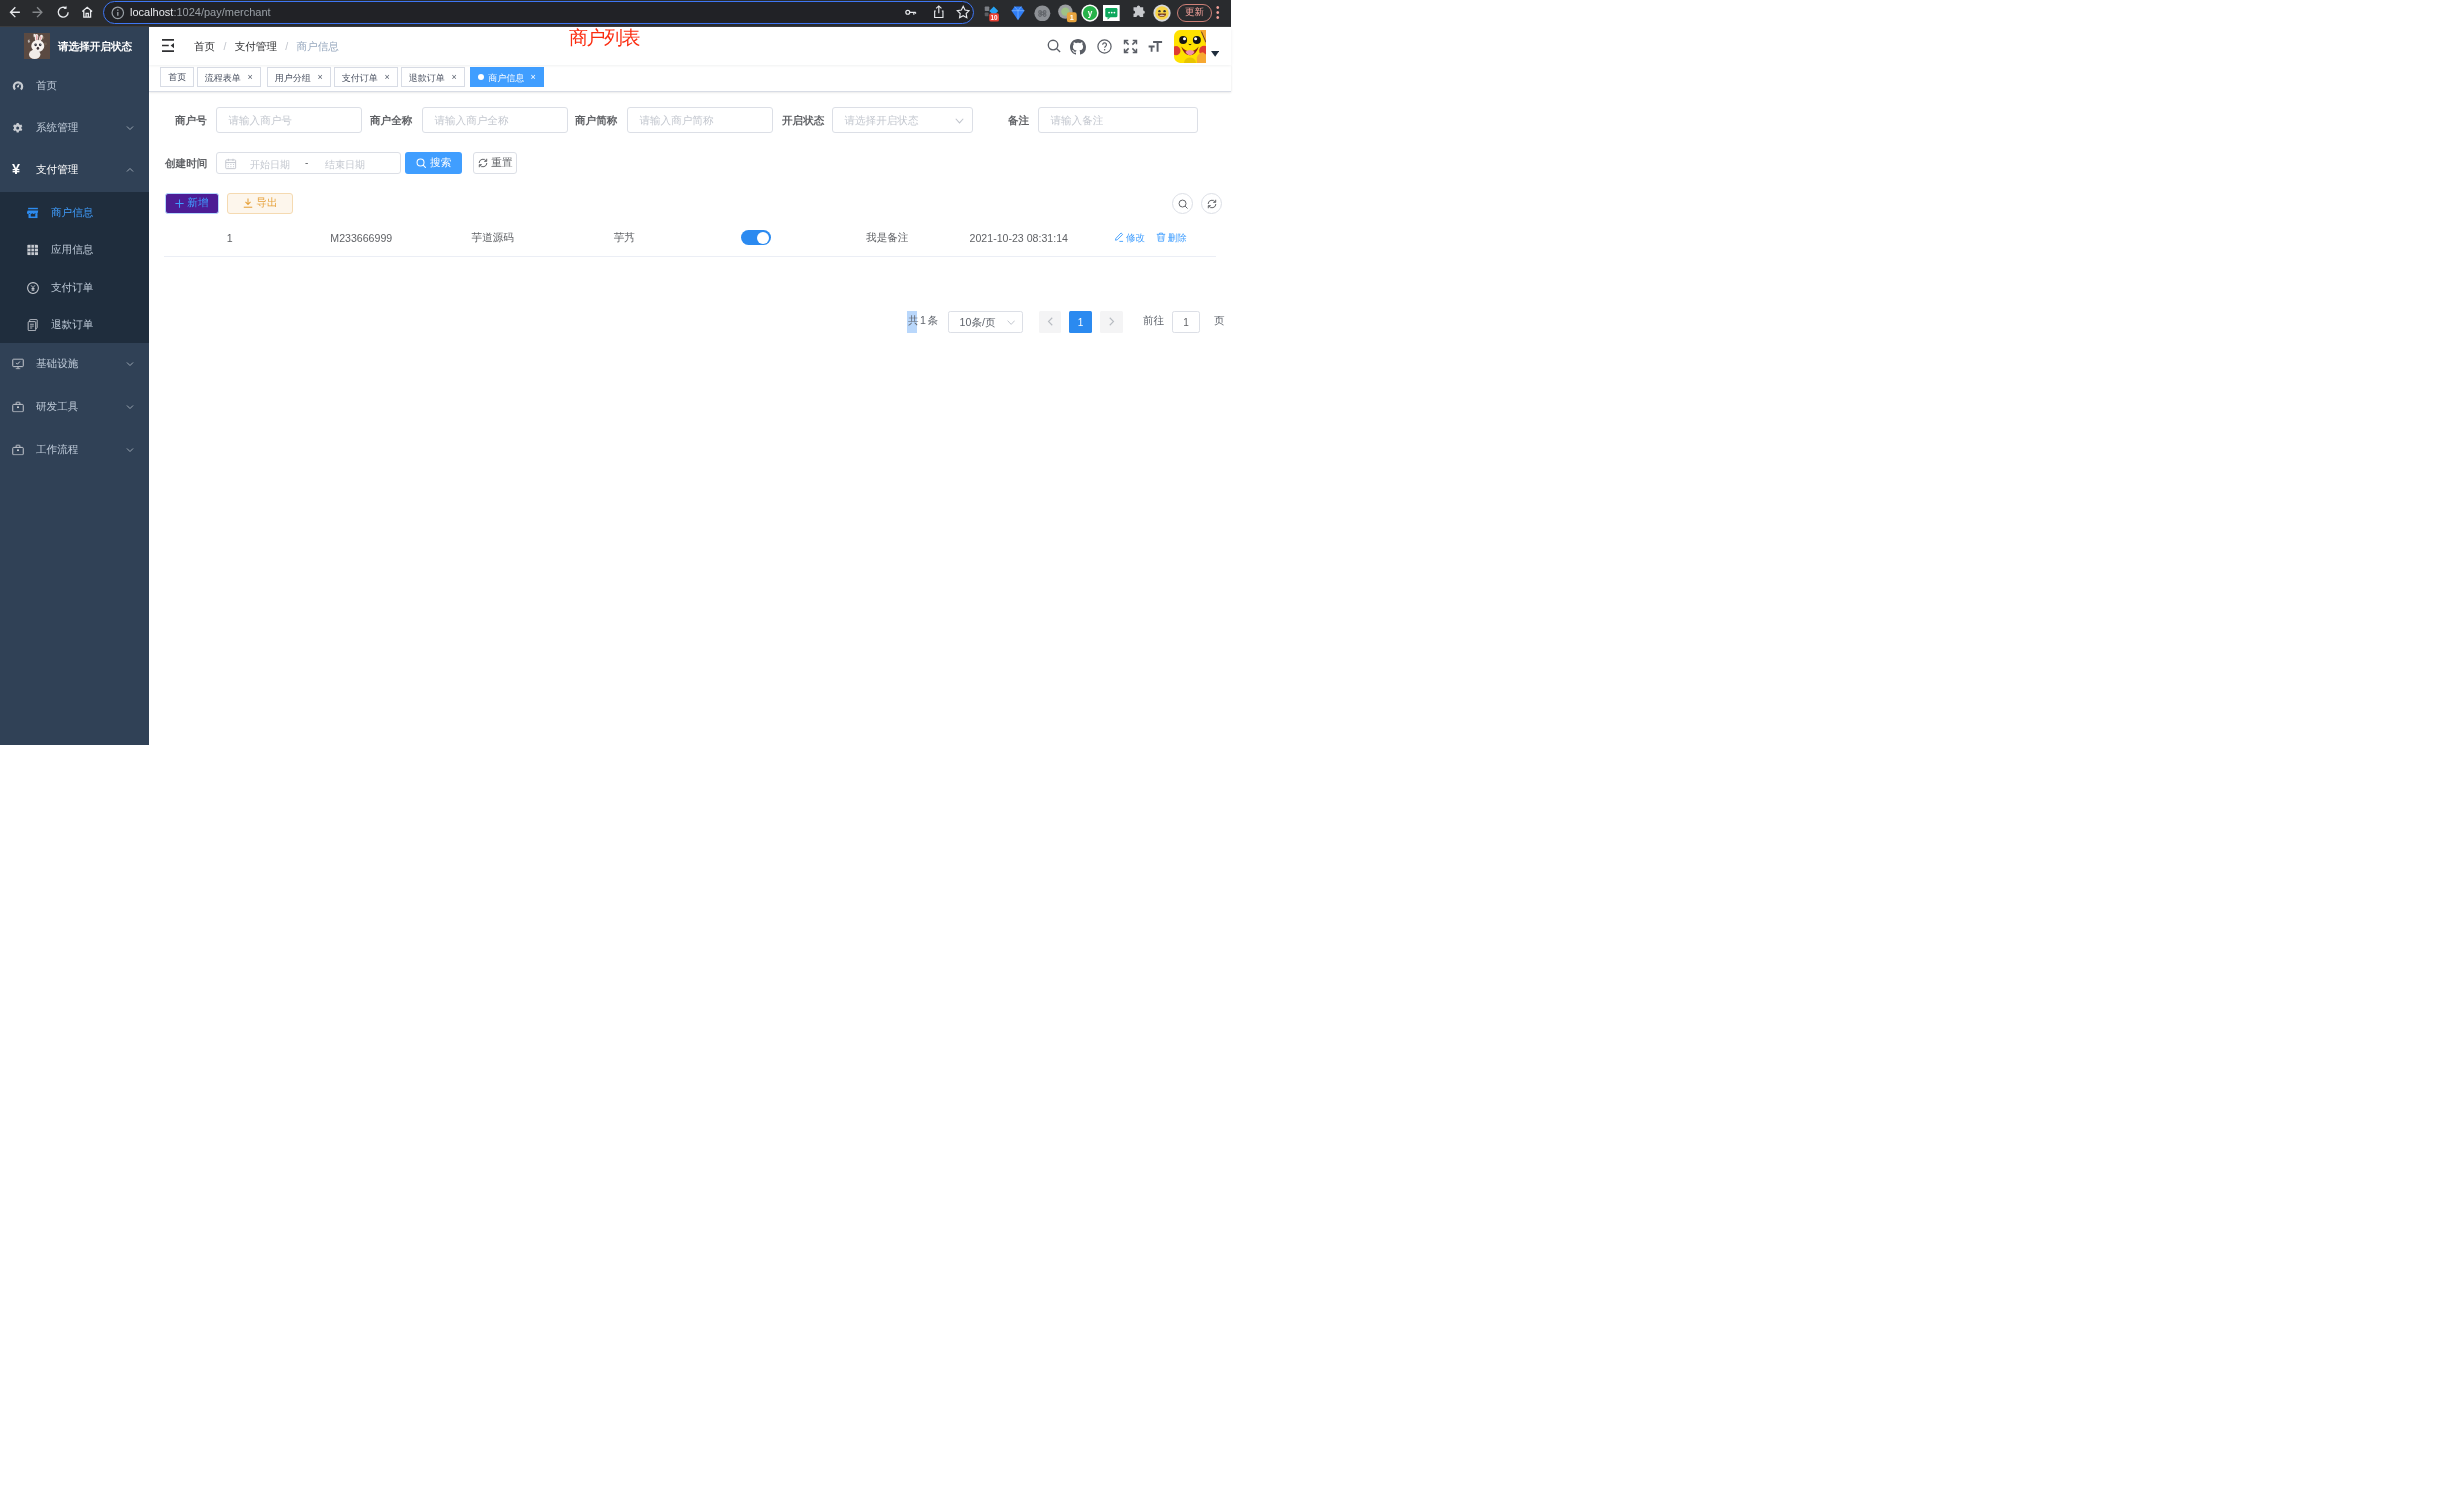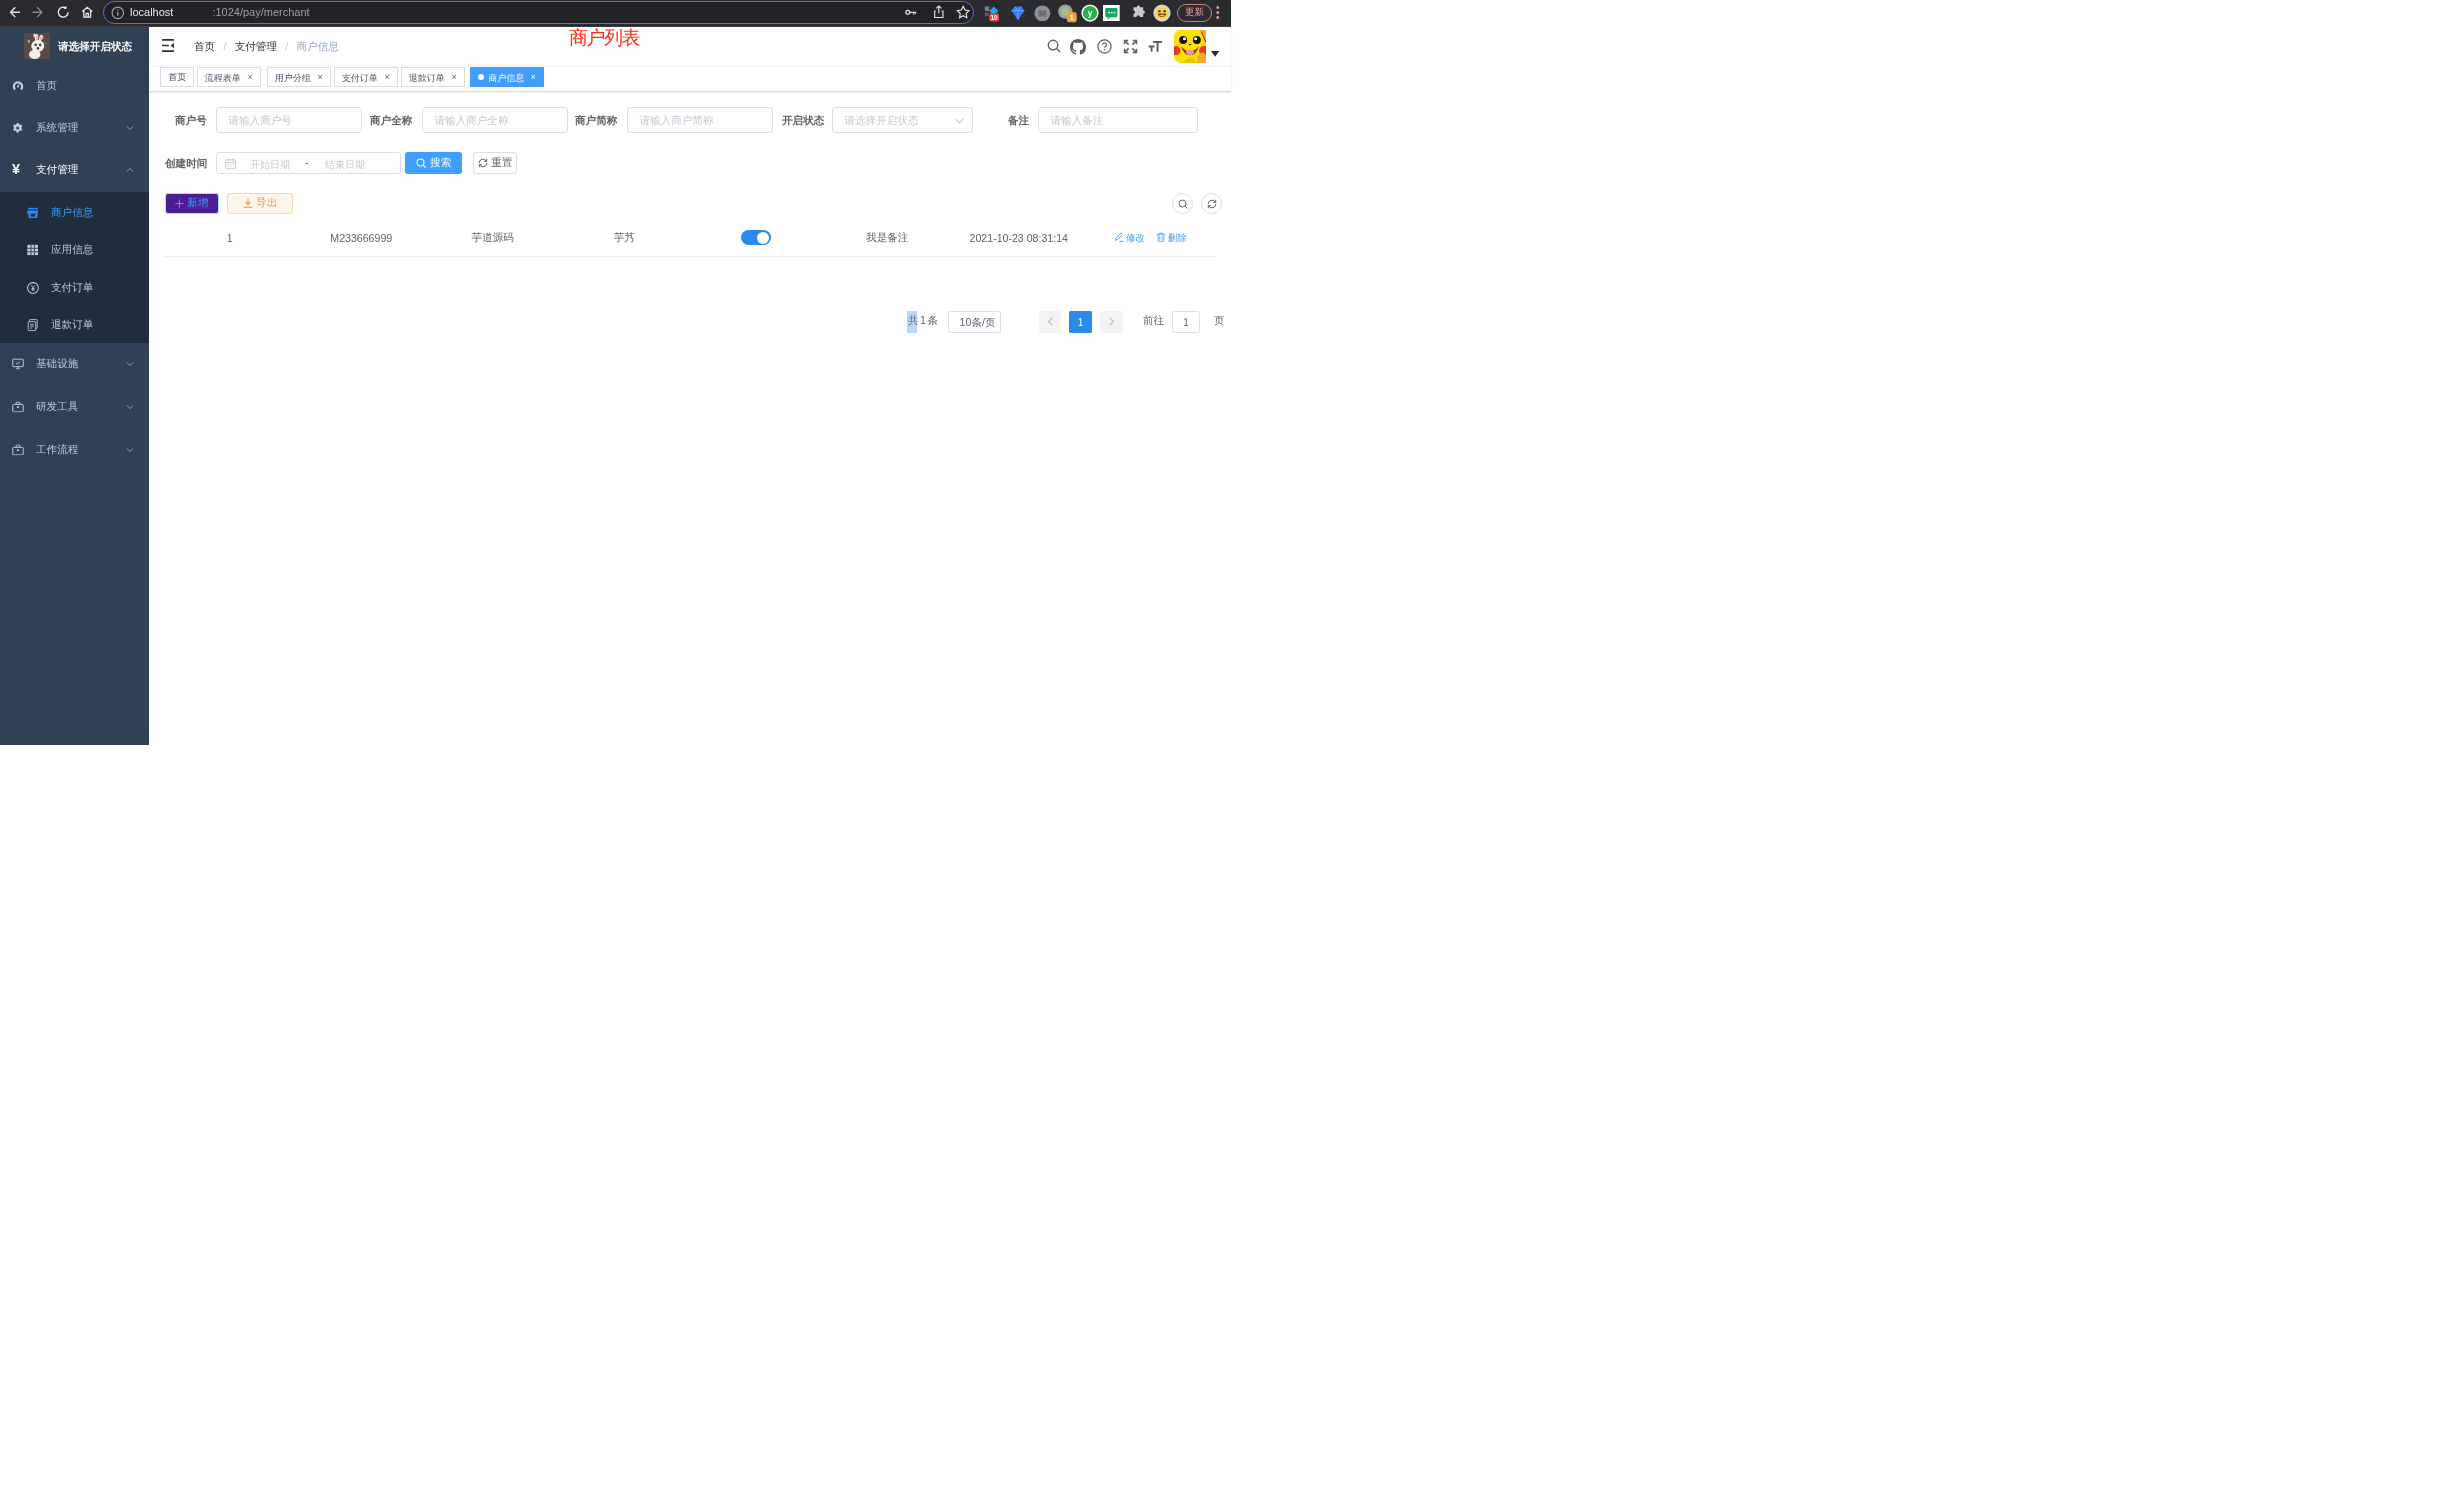--- a/index.html
+++ b/index.html
@@ -8,21 +8,21 @@
   .abs { position:absolute; }
   svg { display:block; }
 
   
   #chrome { position:absolute; left:0; top:0; width:1231px; height:26.5px;
     background:#292b2e; border-bottom:0.8px solid #3a3c3f; }
   #omni { position:absolute; left:103px; top:0.8px; width:871px; height:23px;
     border-radius:12px; background:#212226; border:1.9px solid #3e76f3; }
   .urltxt { position:absolute; left:130px; top:5.7px; font-size:11px; color:#e8eaed;
     white-space:nowrap; }
-  .urltxt .gray { color:#9aa0a6;padding-left:39px; }
+  .urltxt .gray { color:#9aa0a6; }
 
   
   #sidebar { position:absolute; left:0; top:26.5px; width:149px; height:718px;
     background:#304156; }
   #logo-title { position:absolute; left:58px; top:13.6px; color:#fff;
     font-size:10.6px; font-weight:bold; white-space:nowrap; }
   .mitem { position:absolute; left:0; width:149px; height:42px; }
   .mtext { position:absolute; left:36px; top:50%; transform:translateY(-50%);
     font-size:10.6px; color:#bfcbd9; white-space:nowrap; }
   .micon { position:absolute; left:12px; top:50%; transform:translateY(-50%); }
@@ -441,21 +441,21 @@
         <span class="plink" style="margin-left:7.6px"><svg style="display:inline-block;vertical-align:-0.8px;margin-right:2.3px" width="10" height="10" viewBox="0 0 13 13">
                 <path d="M1 3 H12 M4.5 3 V1.5 H8.5 V3 M2.5 3 L3.2 12 H9.8 L10.5 3 M5 5 V10 M8 5 V10" stroke="#409eff" stroke-width="1.1" fill="none"></path>
               </svg>删除</span>
       </td>
     </tr>
   </tbody>
     </table>
 
   <div class="abs" style="left:758px;top:221px;width:10.2px;height:21.6px;background:#b9d7fb;"></div>
   <div class="abs" style="left:759px;top:224px;font-size:10.6px;color:#5f646c;">共<span style="margin:0 1.5px;">1</span>条</div>
-  <div class="abs" style="left:799px;top:221px;width:53px;height:22px;border:0.8px solid #dcdfe6;border-radius:2.3px;">
+  <div class="abs" style="left:799px;top:221px;width:75px;height:22px;border:0.8px solid #dcdfe6;border-radius:2.3px;">
     <div class="abs" style="left:10.6px;top:4.2px;font-size:10.6px;color:#5f646c;">10条/页</div>
     <svg class="abs" style="right:6.8px;top:8.3px" width="8.3" height="5.3" viewBox="0 0 11 7">
         <path d="M0.8 0.8 L5.5 5.8 L10.2 0.8" stroke="#c0c4cc" stroke-width="1.3" fill="none"></path>
       </svg>
   </div>
   <div class="pgray abs" style="left:890px;top:221px;width:22.4px;height:22px;">
     <svg class="abs" style="left:8px;top:6.4px" width="6" height="9" viewBox="0 0 8 12">
         <path d="M7 1 L2 6 L7 11" stroke="#b8bcc2" stroke-width="1.5" fill="none"></path>
       </svg>
   </div>

